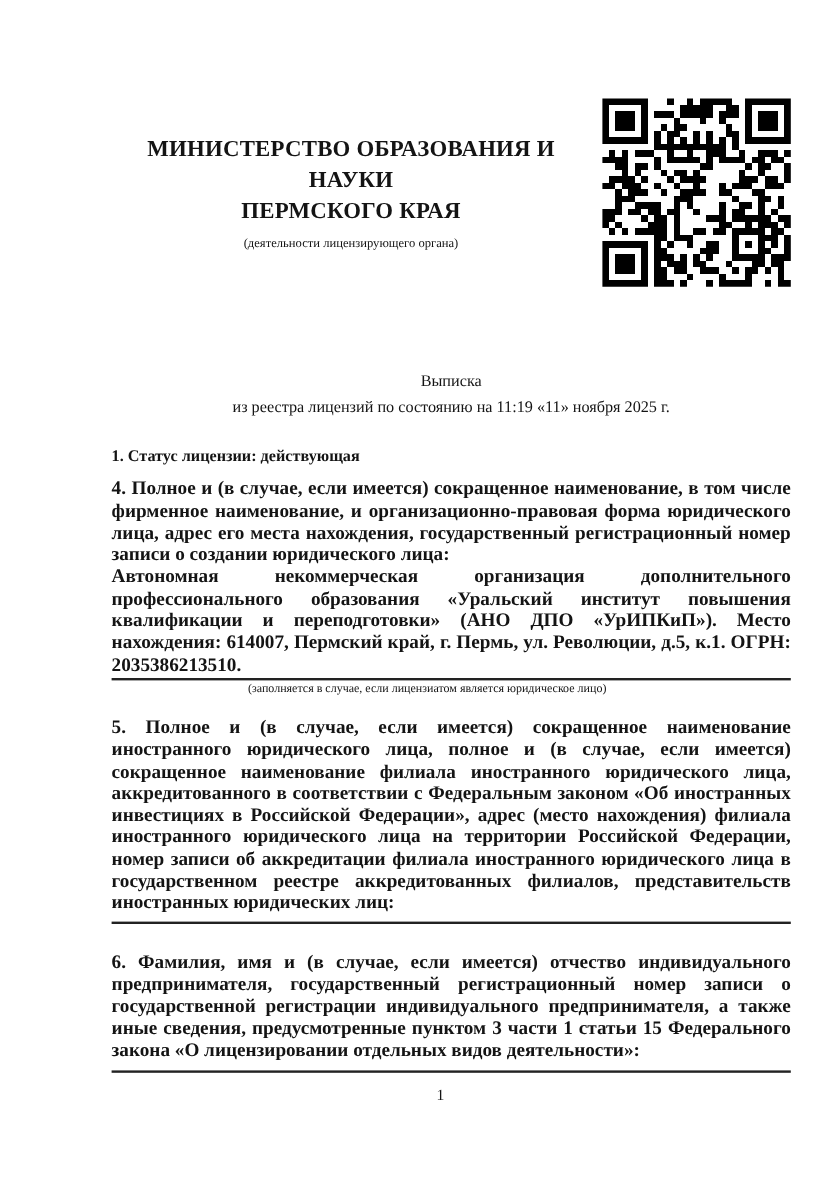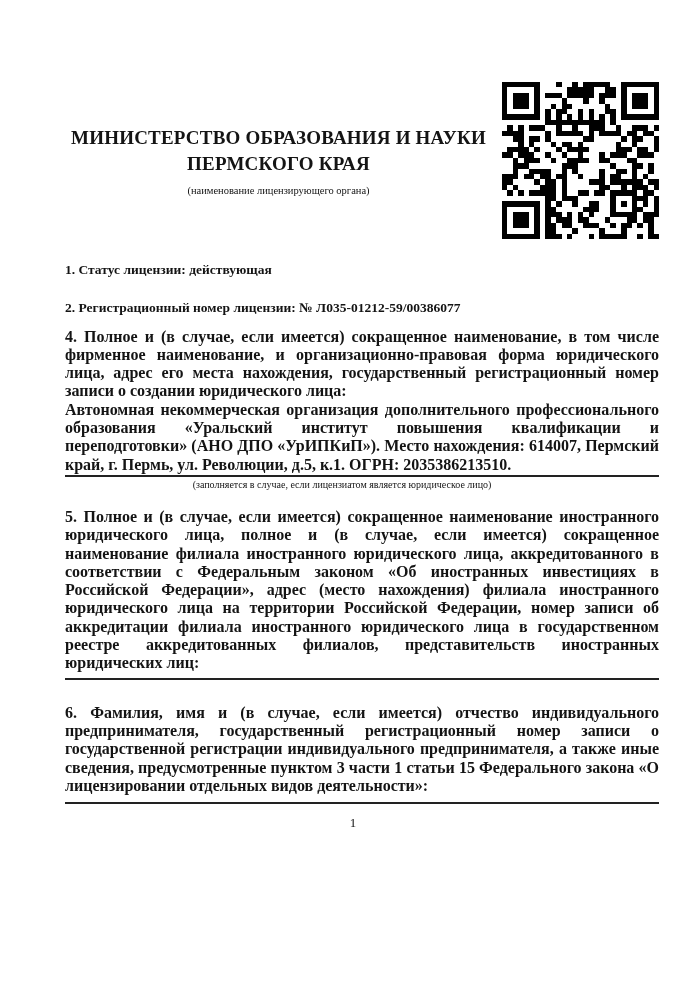--- a/index.html
+++ b/index.html
@@ -1,20 +1,20 @@
 <!DOCTYPE html>
 <html><head>
 <meta charset="utf-8">
 <style>
   html,body { margin:0; padding:0; background:#ffffff; }
   .page {
     position:relative;
     width:700px; height:989px;
     box-sizing:border-box;
-    padding:82px 41px 0 65px;
+    padding:82px 41px 0 93px;
     background:#ffffff;
     color:#141414;
     font-family:"Liberation Serif", serif;
     overflow:hidden;
   }
   
   .head { display:flex; align-items:center; }
   .org { flex:1; text-align:center; padding-right:10px; }
   .org-name { font-weight:bold; font-size:19px; line-height:26px; letter-spacing:0.2px; }
   .org-caption { font-size:10.5px; line-height:13px; margin-top:7px; }
@@ -51,21 +51,21 @@
 <body>
 
 <div class="page">
 
   <div class="head">
     <div class="org">
       <div class="org-name">
         <div>МИНИСТЕРСТВО ОБРАЗОВАНИЯ И НАУКИ</div>
         <div>ПЕРМСКОГО КРАЯ</div>
       </div>
-      <div class="org-caption">(наименование лицензирующего органа)</div>
+      <div class="org-caption">(деятельности лицензирующего органа)</div>
     </div>
     <div class="qr-box">
       <svg id="qr-svg" viewBox="0 0 157 157" fill="#000000" xmlns="http://www.w3.org/2000/svg">
           <rect x="54.14" y="0.00" width="5.41" height="5.41"></rect>
           <rect x="70.38" y="0.00" width="5.41" height="5.41"></rect>
           <rect x="81.21" y="0.00" width="5.41" height="5.41"></rect>
           <rect x="86.62" y="0.00" width="5.41" height="5.41"></rect>
           <rect x="92.03" y="0.00" width="5.41" height="5.41"></rect>
           <rect x="97.45" y="0.00" width="5.41" height="5.41"></rect>
           <rect x="102.86" y="0.00" width="5.41" height="5.41"></rect>
@@ -392,24 +392,27 @@
           <path fill-rule="evenodd" d="M0.00 0.00h37.90v37.90h-37.90z M5.41 5.41h27.07v27.07h-27.07z"></path>
           <rect x="10.83" y="10.83" width="16.24" height="16.24"></rect>
           <path fill-rule="evenodd" d="M119.10 0.00h37.90v37.90h-37.90z M124.52 5.41h27.07v27.07h-27.07z"></path>
           <rect x="129.93" y="10.83" width="16.24" height="16.24"></rect>
           <path fill-rule="evenodd" d="M0.00 119.10h37.90v37.90h-37.90z M5.41 124.52h27.07v27.07h-27.07z"></path>
           <rect x="10.83" y="129.93" width="16.24" height="16.24"></rect>
         </svg>
     </div>
   </div>
 
+  <div class="doc-title">
+    <div>Выписка</div>
+    <div>из реестра лицензий по состоянию на 11:19 «11» ноября 2025 г.</div>
+  </div>
 
   <p class="line mt-item1">1. Статус лицензии: действующая</p>
 
-  <p class="line mt-item2">2. Регистрационный номер лицензии: № Л035-01212-59/00386077</p>
 
 
   <div class="mt-item4">
     <p class="just">4. Полное и (в случае, если имеется) сокращенное наименование, в том числе фирменное наименование, и организационно-правовая форма юридического лица, адрес его места нахождения, государственный регистрационный номер записи о создании юридического лица:</p>
     <p class="just">Автономная некоммерческая организация дополнительного профессионального образования «Уральский институт повышения квалификации и переподготовки» (АНО ДПО «УрИПКиП»). Место нахождения: 614007, Пермский край, г. Пермь, ул. Революции, д.5, к.1. ОГРН: 2035386213510.</p>
     <div class="rule rule-tight"></div>
     <div class="small-caption">(заполняется в случае, если лицензиатом является юридическое лицо)</div>
   </div>
 
   <div class="mt-item5">

